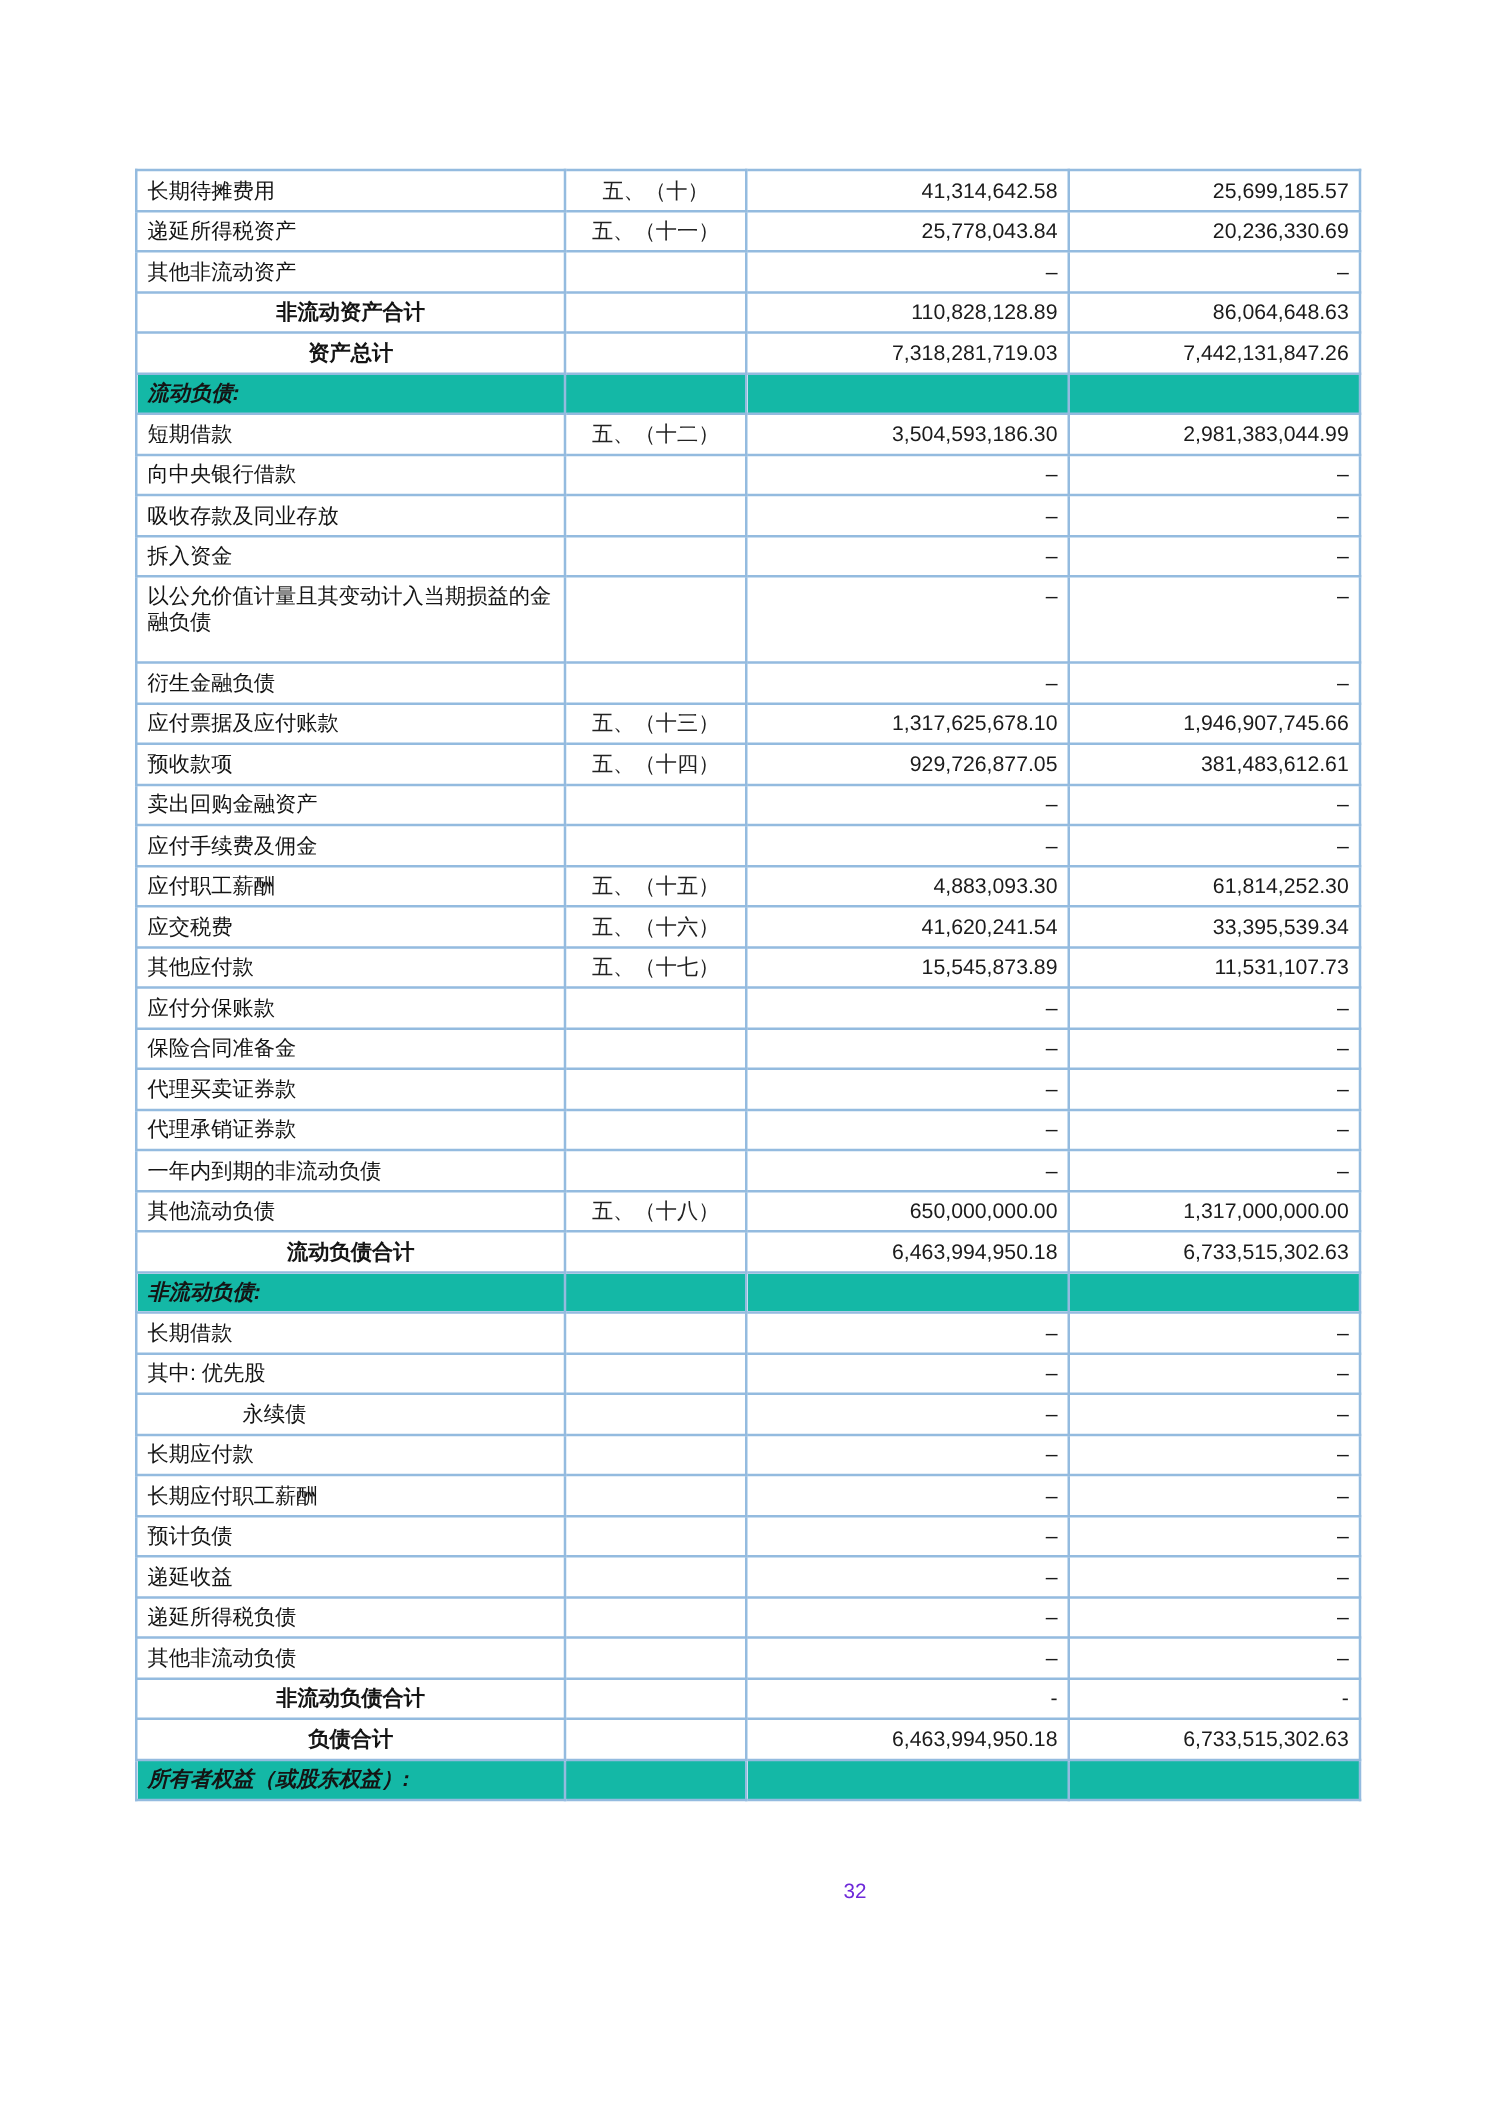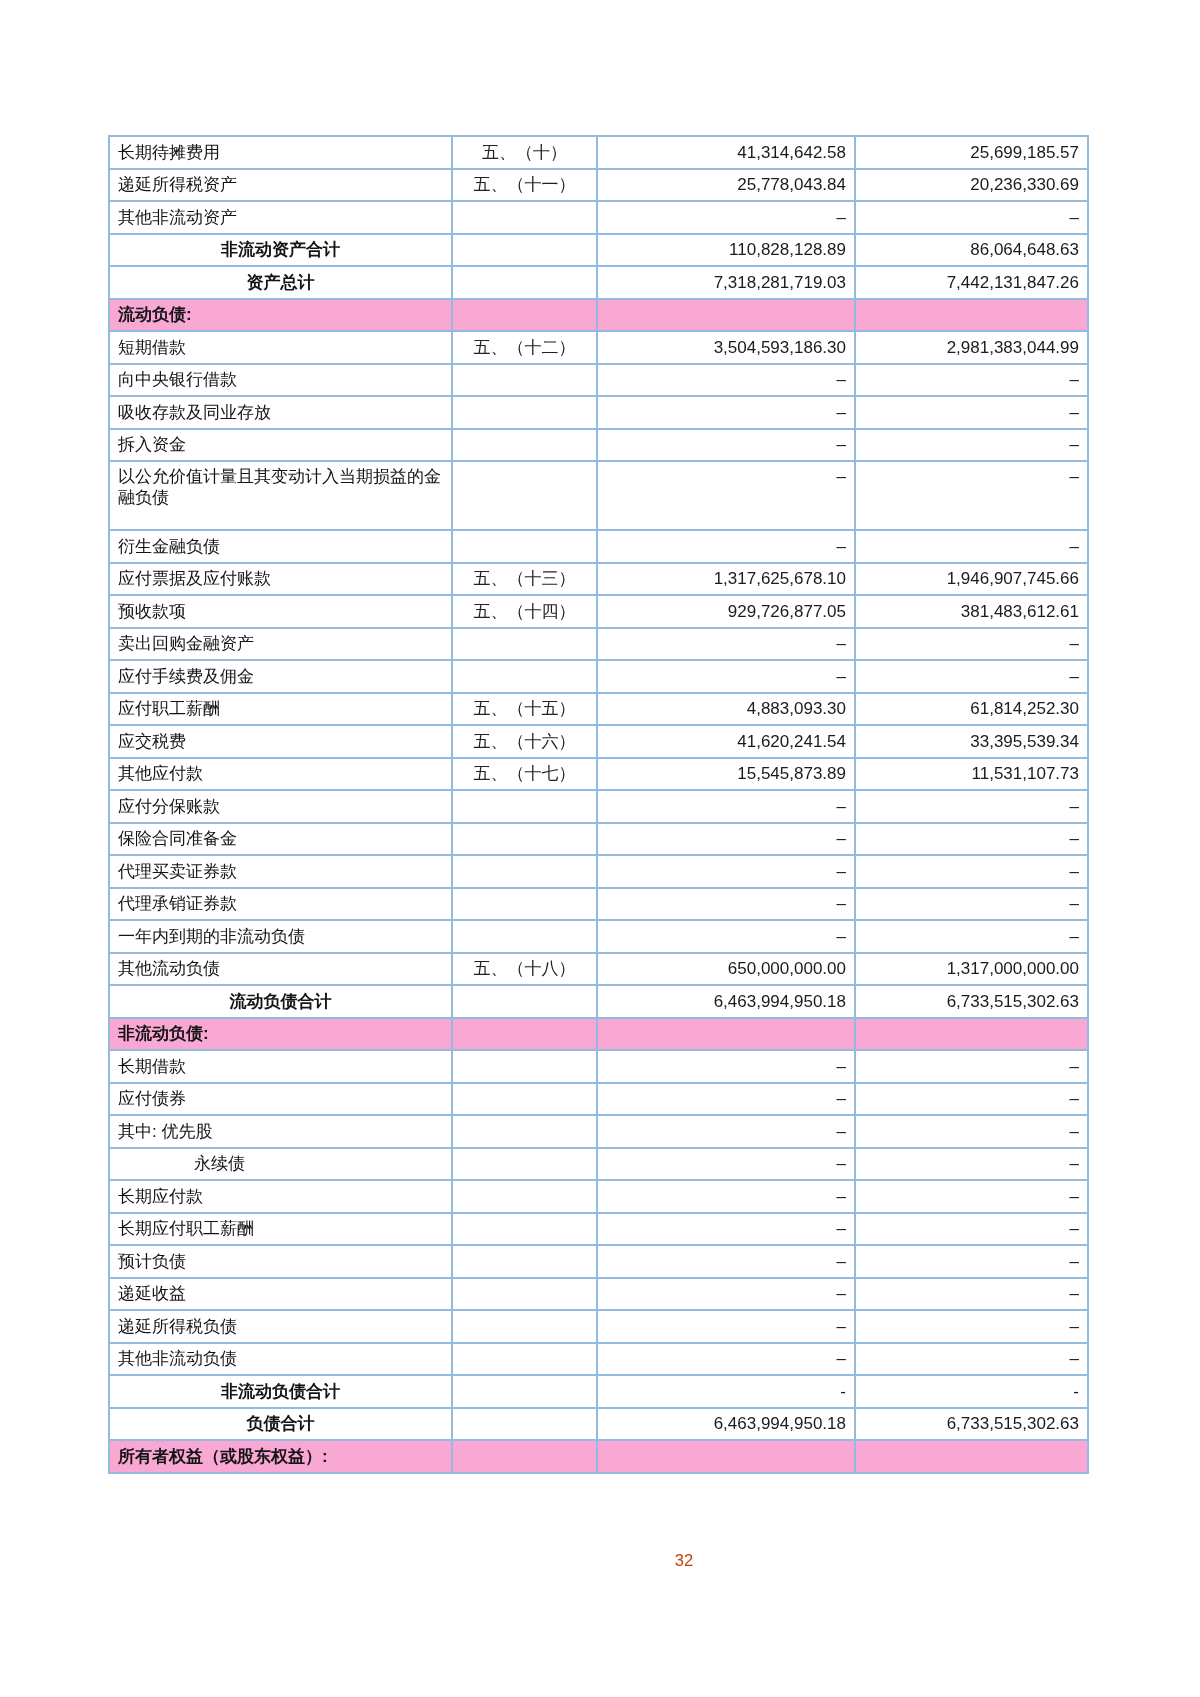--- a/index.html
+++ b/index.html
@@ -44,40 +44,41 @@
     padding-right:10px;
     font-size:16.5px;
     color:#1b1b1b;
   }
   tr.total td.c-label{
     text-align:center;
     font-weight:bold;
     padding-left:8px;
   }
   tr.section td{
-    background:#f9a8d4;
+    background:#14b8a6;
+    font-style:italic;
   }
   tr.section td.c-label{
     font-weight:bold;
   }
   tr.item-indent td.c-label{
     padding-left:84px;
   }
   tr.item-tall td{
     height:63px;
     vertical-align:top;
     padding-top:4px;
   }
   .page-number{
     position:absolute;
-    left:648px;top:1551px;
+    left:648px;top:1504px;
     width:72px;
     text-align:center;
     font-size:16.5px;
-    color:#c2410c;
+    color:#6d28d9;
   }
 </style>
 </head>
 <body>
 
 <div class="sheet">
   <table class="bs">
     <colgroup>
       <col style="width:343px">
       <col style="width:145px">
@@ -247,26 +248,20 @@
           <td class="c-val"></td>
           <td class="c-val"></td>
         </tr>
         <tr class="item">
           <td class="c-label">长期借款</td>
           <td class="c-note"></td>
           <td class="c-val">–</td>
           <td class="c-val">–</td>
         </tr>
         <tr class="item">
-          <td class="c-label">应付债券</td>
-          <td class="c-note"></td>
-          <td class="c-val">–</td>
-          <td class="c-val">–</td>
-        </tr>
-        <tr class="item">
           <td class="c-label">其中: 优先股</td>
           <td class="c-note"></td>
           <td class="c-val">–</td>
           <td class="c-val">–</td>
         </tr>
         <tr class="item-indent">
           <td class="c-label">永续债</td>
           <td class="c-note"></td>
           <td class="c-val">–</td>
           <td class="c-val">–</td>

